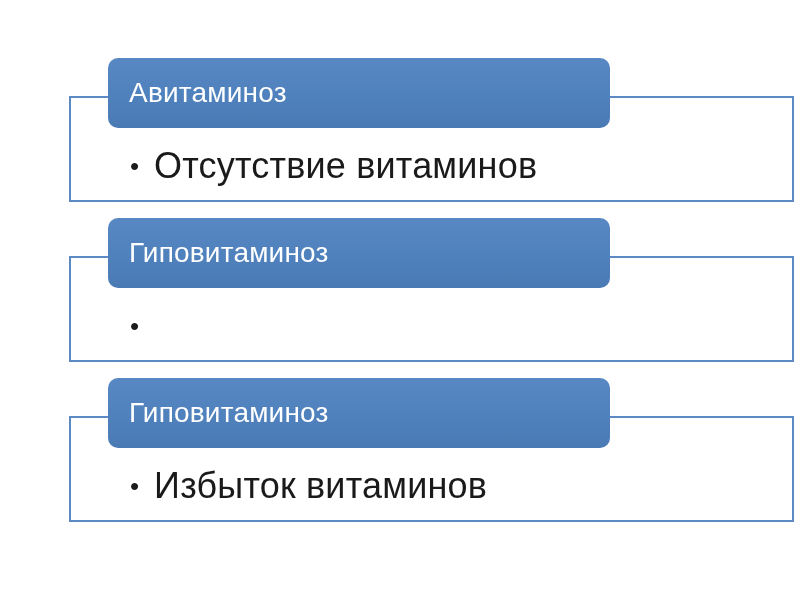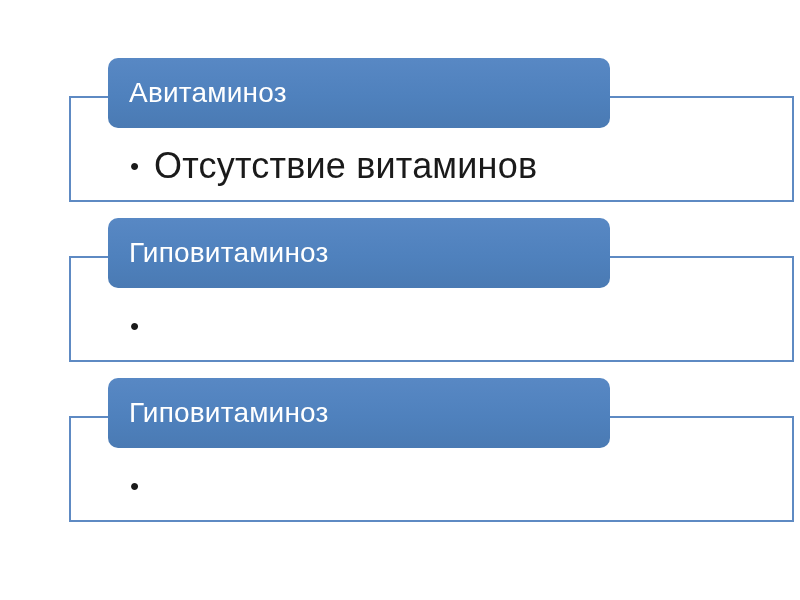--- a/index.html
+++ b/index.html
@@ -104,16 +104,17 @@
     </div>
   </section>
 
   <section class="vitamin-section s3">
     <div class="bracket"></div>
     <div class="header">
       <span class="title">Гиповитаминоз</span>
     </div>
     <div class="bullet-row">
       <span class="dot">•</span>
+      <span class="bullet-text">Избыток витаминов</span>
     </div>
   </section>
 
 </div>
 
 </body></html>

